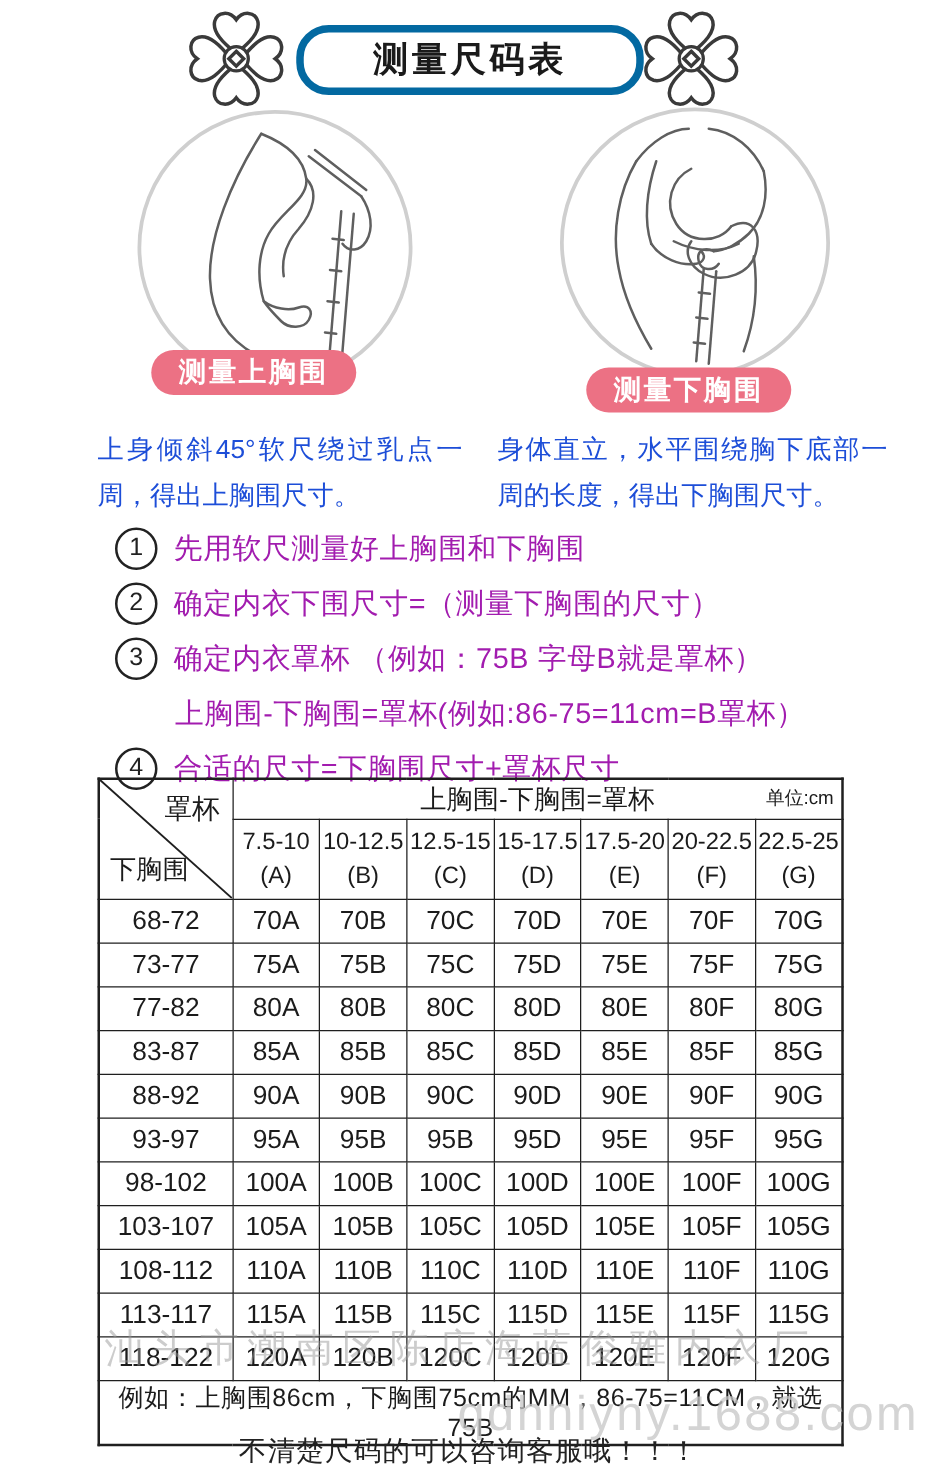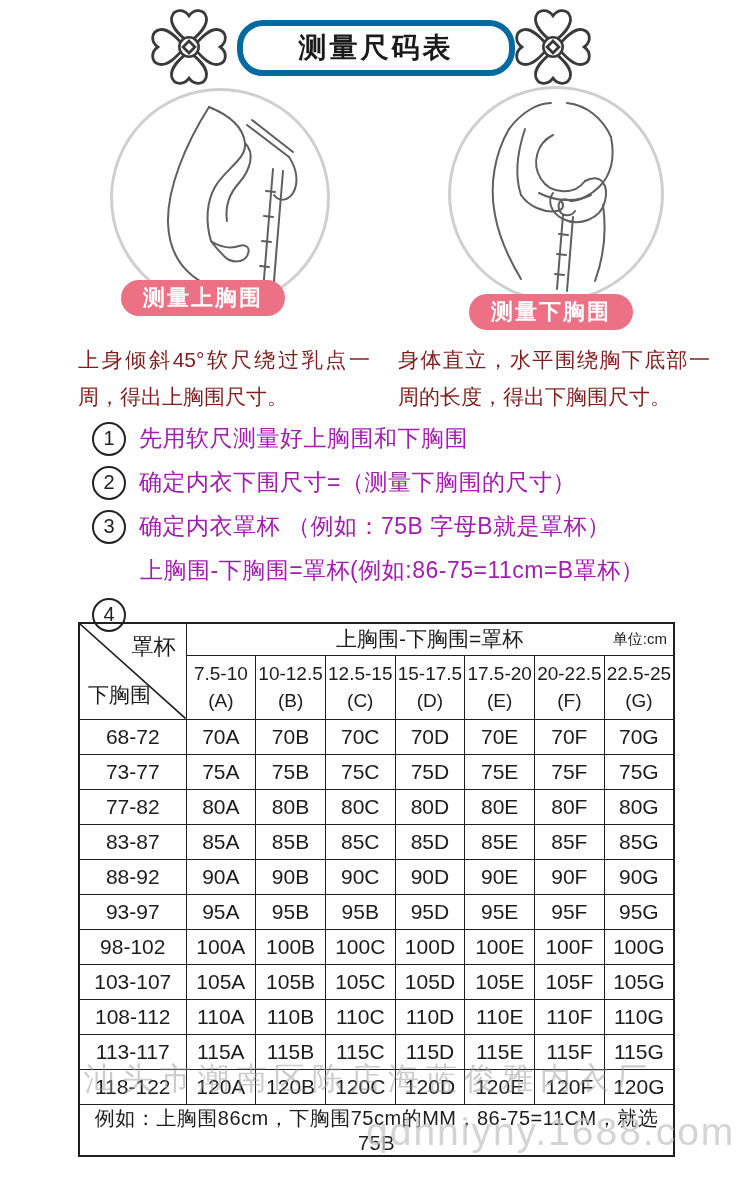--- a/index.html
+++ b/index.html
@@ -25,21 +25,21 @@
   .circle-left{left:110px;top:88px;width:214px;height:214px;}
   .circle-right{left:448px;top:86px;width:210px;height:210px;}
 
   .measure-tag{
     height:36px;line-height:36px;padding:0 22px;border-radius:18px;
     color:#fff;font-size:22px;font-weight:bold;letter-spacing:2px;white-space:nowrap;
   }
   .tag-left{left:121px;top:280px;}
   .tag-right{left:469px;top:294px;}
 
-  .desc{font-size:21px;line-height:37px;color:#7f1d1d;text-align:justify;}
+  .desc{font-size:21px;line-height:37px;color:#1d4ed8;text-align:justify;}
   .desc-left{left:78px;top:341px;width:292px;}
   .desc-right{left:398px;top:341px;width:312px;}
 
   
   .steps{left:92px;top:421px;width:600px;}
   .step-row{display:flex;align-items:center;margin-bottom:9px;height:35px;}
   .step-num{
     flex:0 0 30px;width:30px;height:30px;border:2px solid #222;border-radius:50%;
     text-align:center;line-height:29px;font-size:20px;margin-right:13px;color:#222;
   }
@@ -180,20 +180,21 @@
     </div>
     <div class="step-row">
       <span class="step-num">3</span>
       <span class="step-text">确定内衣罩杯 （例如：75B 字母B就是罩杯）</span>
     </div>
     <div class="step-row formula-row">
       <span class="step-text">上胸围-下胸围=罩杯(例如:86-75=11cm=B罩杯）</span>
     </div>
     <div class="step-row">
       <span class="step-num">4</span>
+      <span class="step-text">合适的尺寸=下胸围尺寸+罩杯尺寸</span>
     </div>
   </div>
 
   <table class="abs size-table">
     <colgroup>
       <col class="col-band">
       <col>
         <col>
         <col>
         <col>
@@ -359,14 +360,15 @@
       </tr>
       <tr>
         <td class="example-cell" colspan="8">例如：上胸围86cm，下胸围75cm的MM，86-75=11CM，就选75B</td>
       </tr>
     </tbody>
   </table>
 
   <div class="abs wm-factory">汕头市潮南区陈店海蓝俊雅内衣厂</div>
   <div class="abs wm-url">qdhniyny.1688.com</div>
 
+  <div class="abs footer-note">不清楚尺码的可以咨询客服哦！！！</div>
 
 </div>
 
 </body></html>

